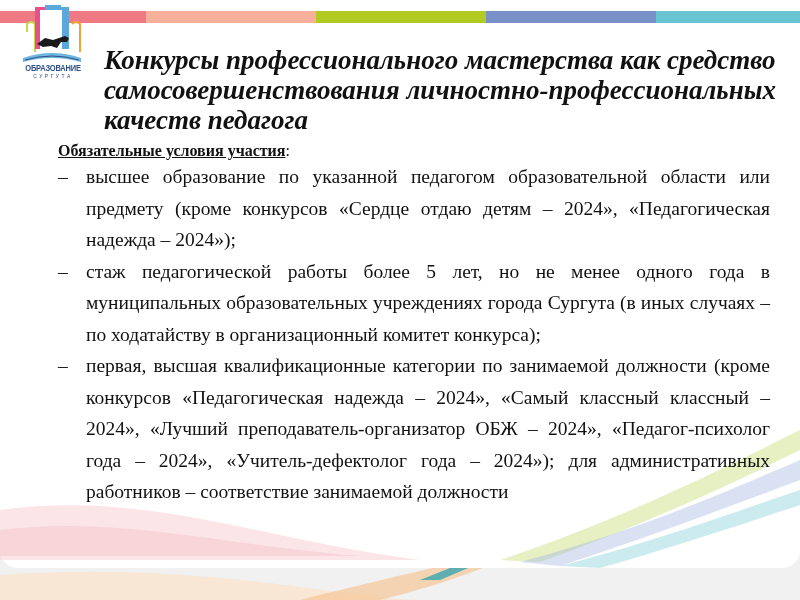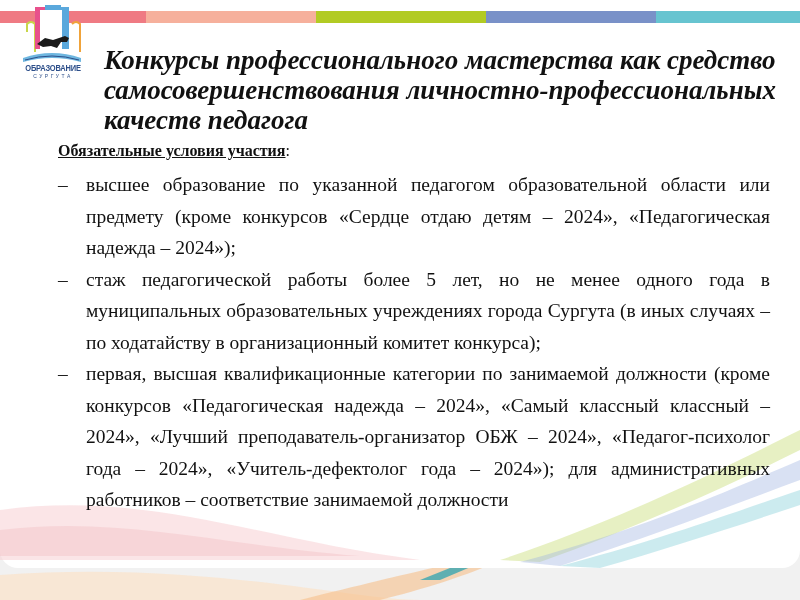--- a/index.html
+++ b/index.html
@@ -29,21 +29,21 @@
   .title {
     position:absolute; left:104px; top:45px; width:690px;
     font-family:"Liberation Serif", serif; font-style:italic; font-weight:bold;
     font-size:27px; line-height:30px; color:#111;
   }
   .content {
     position:absolute; left:58px; top:141px; width:712px;
     font-size:19.5px; line-height:31.5px; color:#111;
   }
   .subhead {
-    font-weight:bold; font-size:16px; line-height:20px; margin-bottom:8px;
+    font-weight:bold; font-size:16px; line-height:20px; margin-bottom:0;
   }
   .subhead .u { text-decoration:underline; }
   .subhead .colon { font-weight:normal; }
   ul.conds { list-style:none; margin:0; padding:0; }
   ul.conds li { position:relative; padding-left:28px; text-align:justify; }
   ul.conds li .dash { position:absolute; left:0; top:0; }
 </style>
 </head>
 <body>
 

